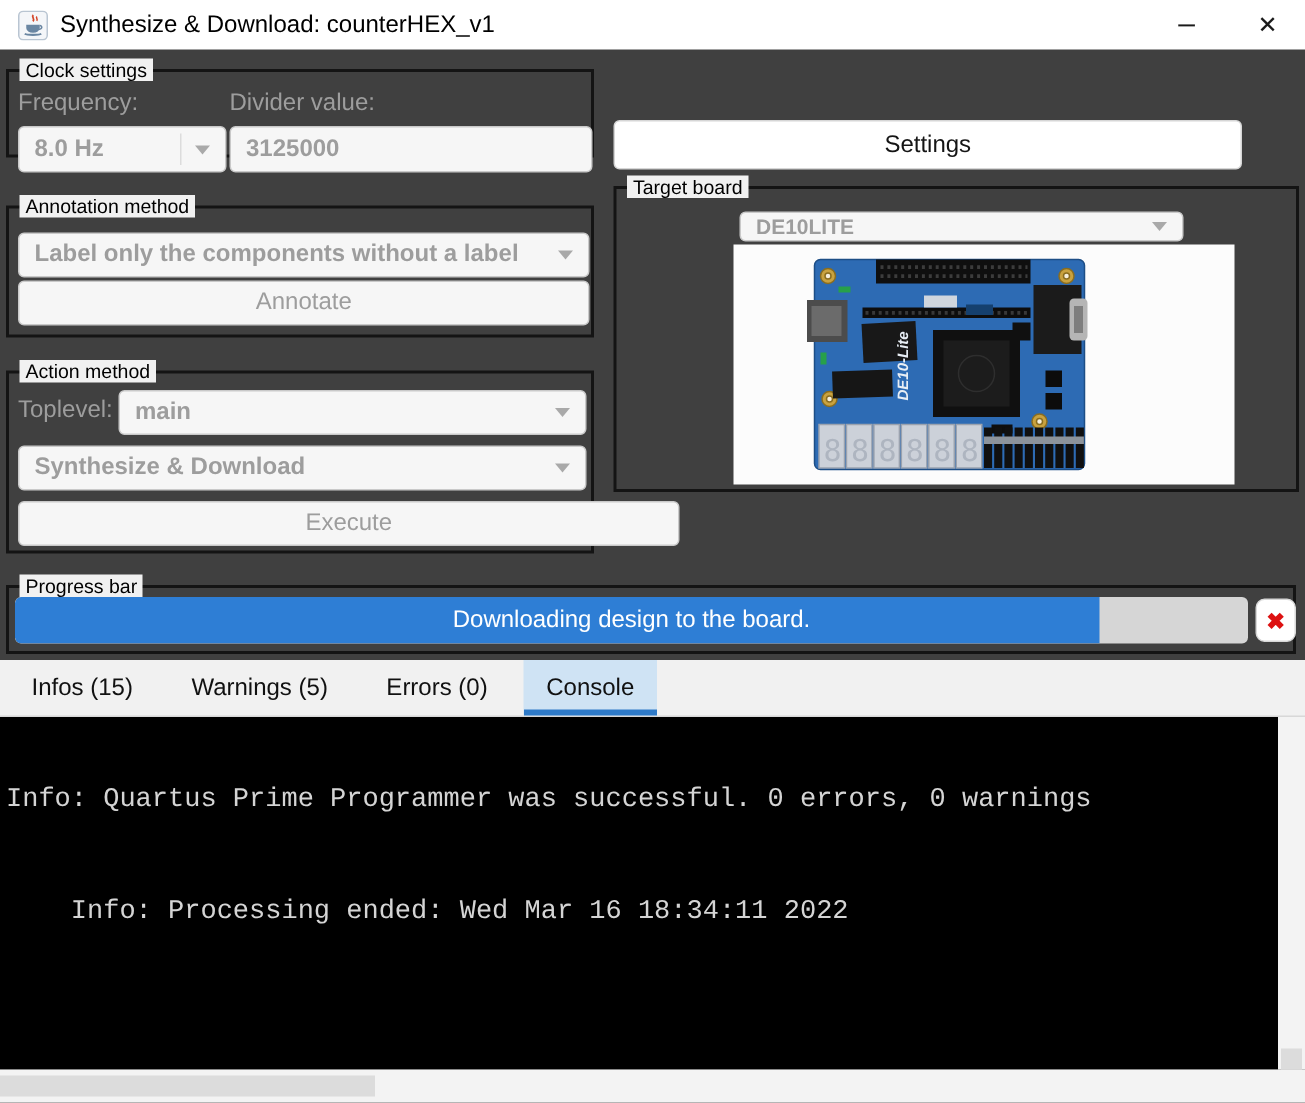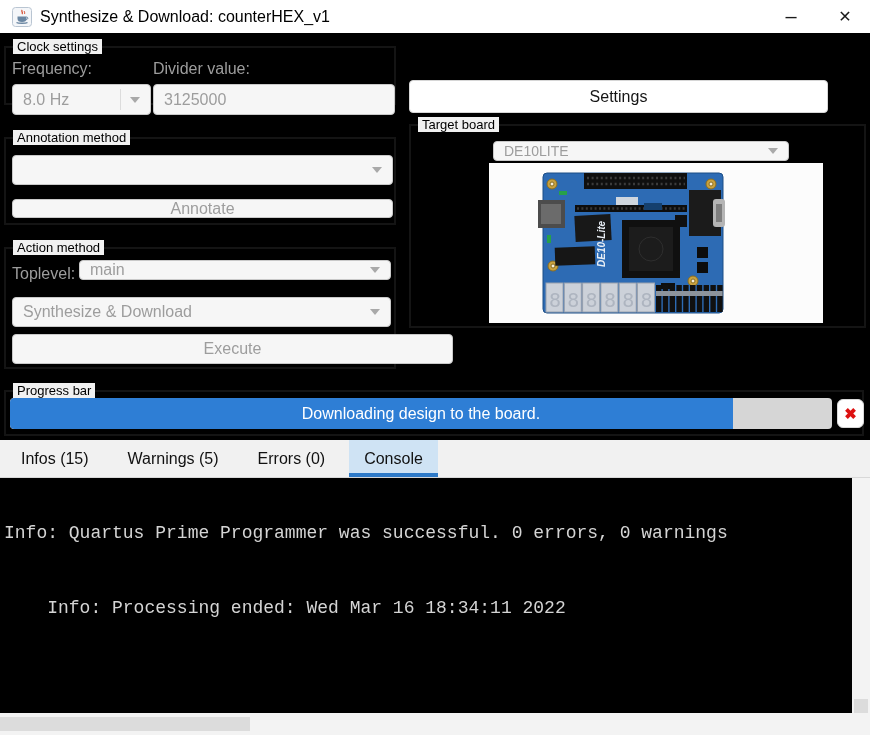--- a/index.html
+++ b/index.html
@@ -1,39 +1,39 @@
 <!DOCTYPE html>
 <html><head>
 <meta charset="utf-8">
 <style>
   * { margin:0; padding:0; box-sizing:border-box; }
   html,body { background:#ffffff; }
   body { font-family:"Liberation Sans", sans-serif; }
   .window {
     position:relative; width:870px; height:735px;
-    background:#000000; overflow:hidden;
+    background:#404040; overflow:hidden;
   }
   
   .titlebar { position:absolute; left:0; top:0; width:870px; height:33px; background:#ffffff; }
   .java-icon { position:absolute; left:12px; top:7px; width:20px; height:20px; }
   .title-text { position:absolute; left:40px; top:0; height:33px; display:flex; align-items:center;
     font-size:16px; color:#000; }
   .win-btn { position:absolute; top:0; width:38px; height:33px; display:flex; align-items:center;
     justify-content:center; color:#1a1a1a; cursor:default; }
   .btn-min { left:772px; font-size:20px; font-weight:300; }
   .btn-close { left:826px; font-size:16px; font-weight:300; }
   
   .group { position:absolute; border:2px solid #141414; }
   .group-legend { position:absolute; top:-9px; left:7px; background:#f1f1f1; padding:0 4px;
     font-size:13px; color:#000; white-space:nowrap; }
   
   .combo, .textinput {
     position:absolute; background:#f6f6f6; border:1px solid #c9c9c9; border-radius:4px;
     color:#9d9d9d; font-size:16px; display:flex; align-items:center; padding:0 10px;
-    white-space:nowrap; overflow:hidden;
+    white-space:nowrap; overflow:hidden;font-weight:bold;
   }
   .combo .caret { position:absolute; right:10px; top:50%; transform:translateY(-50%);
     width:0; height:0; border-left:5px solid transparent; border-right:5px solid transparent;
     border-top:6px solid #a9a9a9; }
   .combo.with-sep::before { content:''; position:absolute; right:29px; top:4px; bottom:4px;
     width:1px; background:#dcdcdc; }
   .btn { position:absolute; background:#f6f6f6; border:1px solid #c9c9c9; border-radius:4px;
     color:#9d9d9d; font-size:16px; display:flex; align-items:center; justify-content:center; }
   .btn.enabled { background:#ffffff; border-color:#d6d6d6; color:#151515; }
   .field-label { position:absolute; font-size:16px; color:#9d9d9d; white-space:nowrap; }
@@ -189,31 +189,32 @@
             <rect x="228.2" y="122" width="5.4" height="27" fill="#101010"></rect>
           <rect x="167" y="128" width="66.6" height="5" fill="#8d949c"></rect>
         </g>
       </svg>
     </div>
   </div>
 
   <div class="group" style="left:4px; top:137px; width:392px; height:88px;">
     <span class="group-legend">Annotation method</span>
     <div class="combo" style="left:6px; top:16px; width:381px; height:30px;">
-      <span class="caret"></span>
-    </div>
-    <div class="btn" style="left:6px; top:60px; width:381px; height:19px;">
+      <span>Label only the components without a label</span>
+      <span class="caret"></span>
+    </div>
+    <div class="btn" style="left:6px; top:48px; width:381px; height:30px;">
       <span>Annotate</span>
     </div>
   </div>
 
   <div class="group" style="left:4px; top:247px; width:392px; height:122px;">
     <span class="group-legend">Action method</span>
     <span class="field-label" style="left:6px; top:16px;">Toplevel:</span>
-    <div class="combo" style="left:73px; top:11px; width:312px; height:20px;">
+    <div class="combo" style="left:73px; top:11px; width:312px; height:30px;">
       <span>main</span>
       <span class="caret"></span>
     </div>
     <div class="combo" style="left:6px; top:48px; width:379px; height:30px;">
       <span>Synthesize &amp; Download</span>
       <span class="caret"></span>
     </div>
     <div class="btn" style="left:6px; top:85px; width:441px; height:30px;">
       <span>Execute</span>
     </div>

